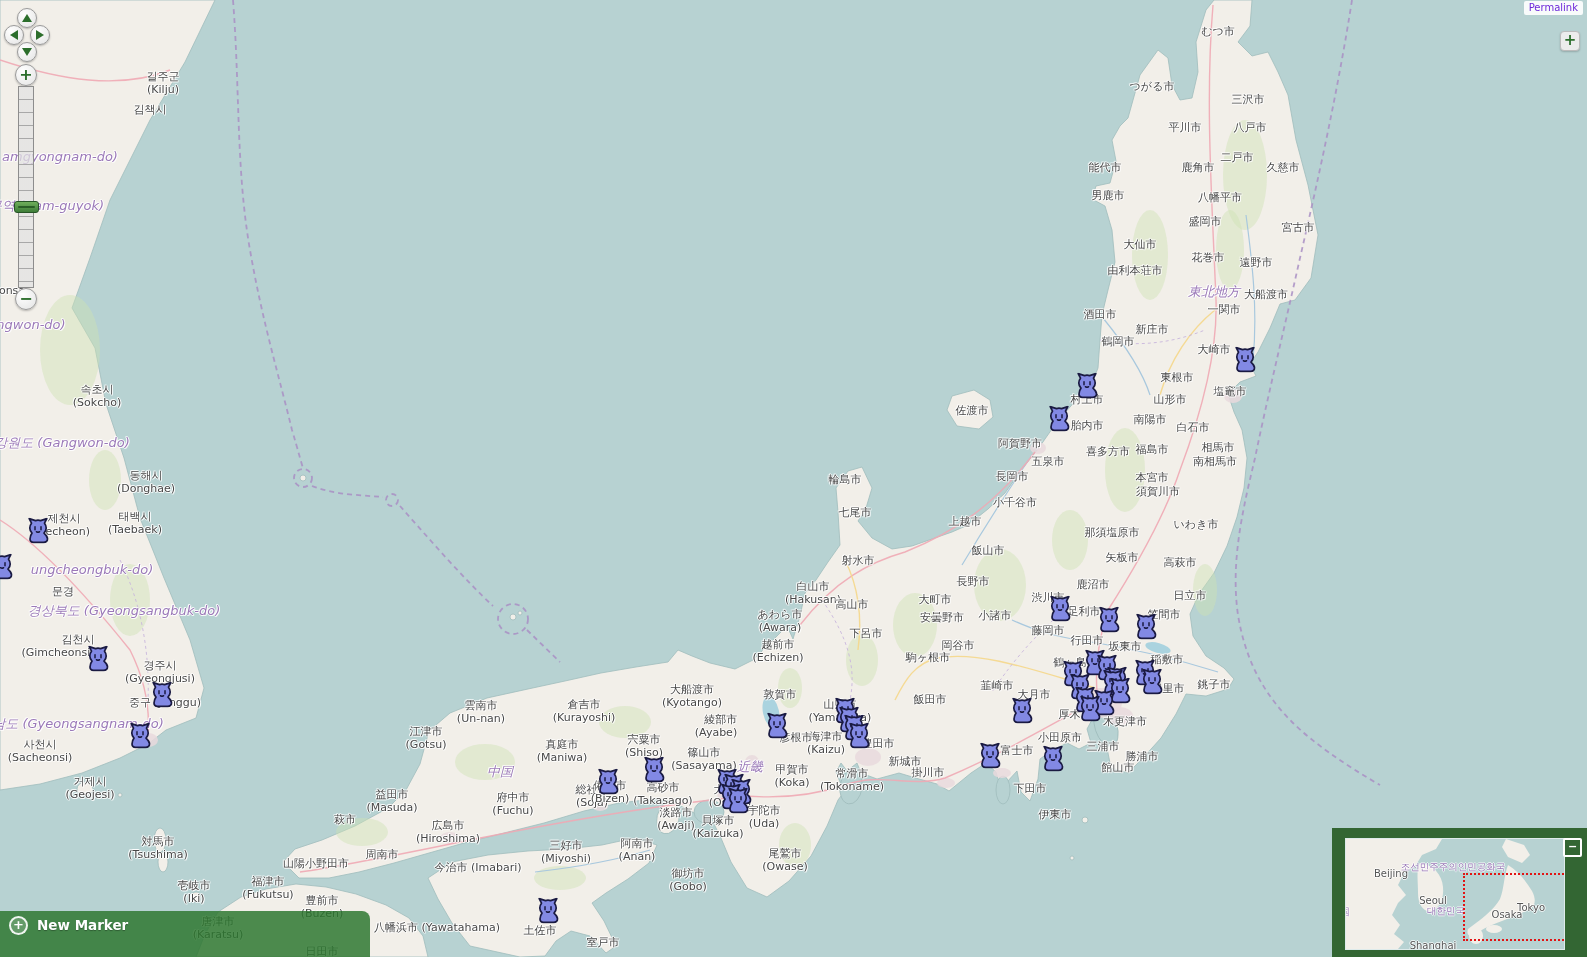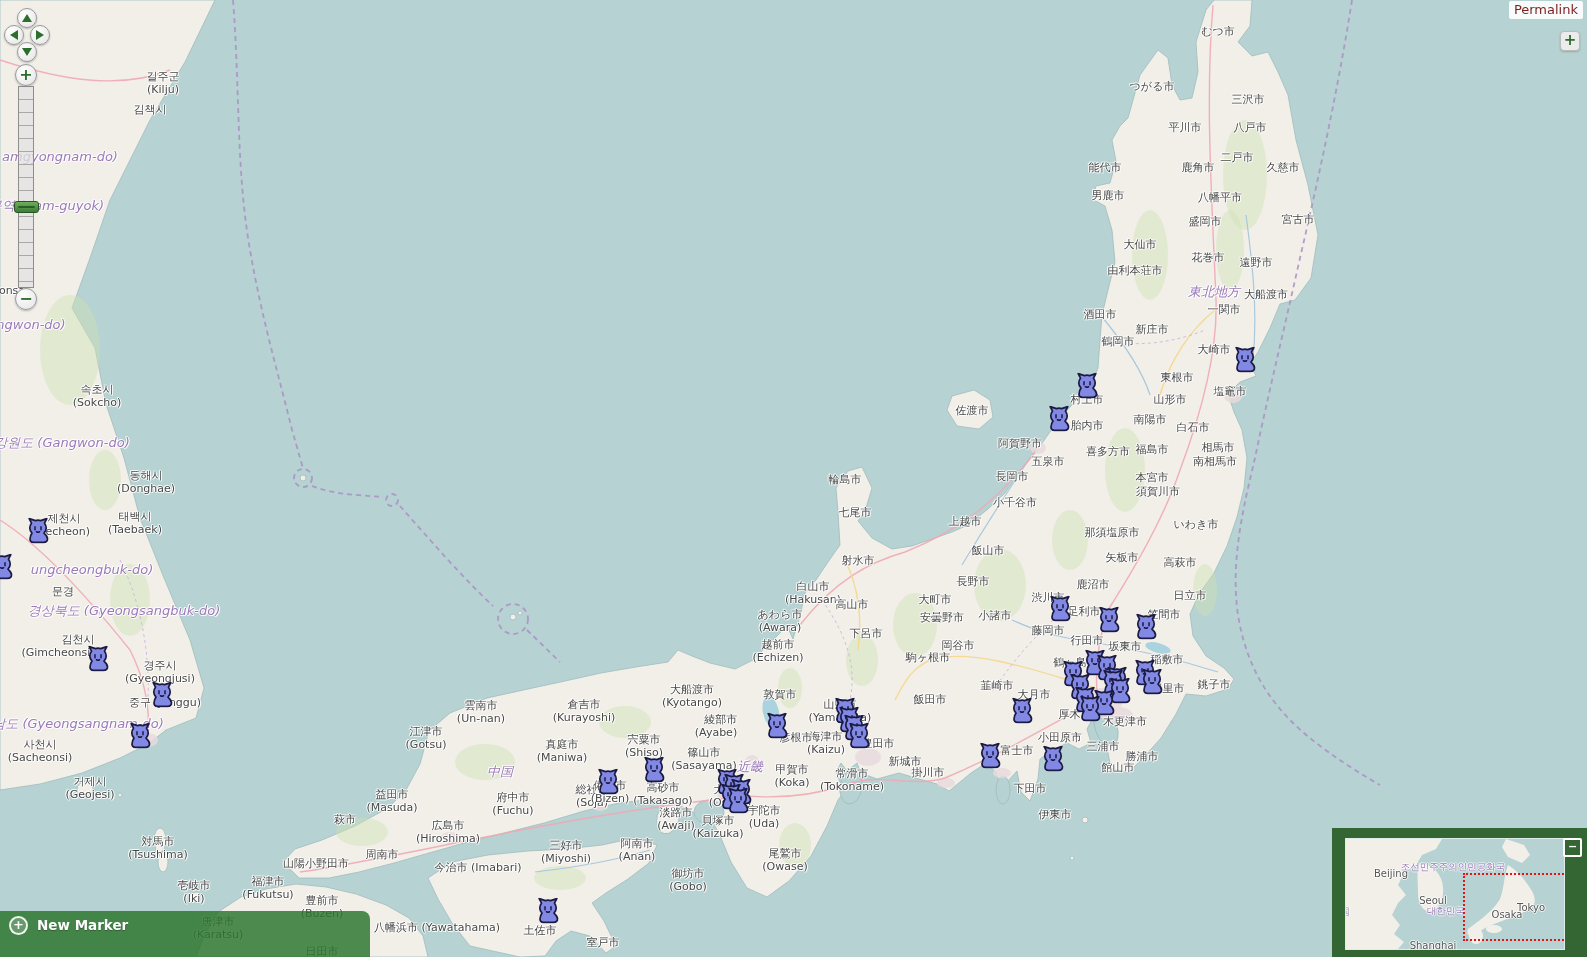--- a/index.html
+++ b/index.html
@@ -39,21 +39,21 @@
   #pan-up{left:17px;top:8px;}  #pan-left{left:4px;top:25px;}  #pan-right{left:30px;top:25px;}  #pan-down{left:17px;top:42px;}
   #zoom-in{left:15px;top:64px;} #zoom-out{left:15px;top:288px;}
   #zoom-track{position:absolute;left:18px;top:86px;width:14px;height:200px;border:1px solid #8d8d8d;
     background:repeating-linear-gradient(to bottom, rgba(226,226,226,.75) 0 12px, #a8a8a8 12px 13px);cursor:pointer;}
   #zoom-handle{position:absolute;left:14px;top:201px;width:23px;height:10px;border:1px solid #265426;border-radius:3px;
     background:linear-gradient(#6fae5b,#3e7d38);cursor:grab;}
   #zoom-handle::after{content:"";display:block;margin:4px 3px 0 3px;height:2px;background:#2a5e27;border-radius:1px;}
 
   
   #permalink{position:absolute;right:4px;top:1px;z-index:60;background:rgba(255,255,255,.9);padding:1px 5px 2px 5px;
-    font-size:13px;color:#7f1d1d;text-decoration:none;border-radius:2px;}
+    font-size:10px;color:#6d28d9;text-decoration:none;border-radius:2px;}
   #layer-toggle{position:absolute;right:7px;top:31px;z-index:60;width:18px;height:18px;border-radius:4px;
     background:#ececec;border:1px solid #bbb;color:var(--control_green);font-weight:bold;font-size:15px;line-height:16px;
     text-align:center;cursor:pointer;box-shadow:0 1px 2px rgba(0,0,0,.2);}
 
   
   #overview{position:absolute;left:1332px;top:828px;width:255px;height:129px;background:var(--frame_green);z-index:45;}
   #ov-map{position:absolute;left:13px;top:10px;width:218px;height:110px;overflow:hidden;background:var(--sea);
     border:1px solid rgba(255,255,255,.55);}
   #ov-map svg{position:absolute;left:0;top:0;}
   .ov-land{fill:var(--land);stroke:none;}
@@ -292,21 +292,21 @@
       </div>
       <div class="map-label" style="left: 1108px; top: 196px;">
         <div>男鹿市</div>
       </div>
       <div class="map-label" style="left: 1220px; top: 198px;">
         <div>八幡平市</div>
       </div>
       <div class="map-label" style="left: 1205px; top: 222px;">
         <div>盛岡市</div>
       </div>
-      <div class="map-label" style="left: 1298px; top: 220px; font-family: Liberation Mono, monospace;">
+      <div class="map-label" style="left: 1298px; top: 228px; font-family: Liberation Mono, monospace;">
         <div>宮古市</div>
       </div>
       <div class="map-label" style="left: 1140px; top: 245px;">
         <div>大仙市</div>
       </div>
       <div class="map-label" style="left: 1208px; top: 258px;">
         <div>花巻市</div>
       </div>
       <div class="map-label" style="left: 1256px; top: 263px;">
         <div>遠野市</div>

